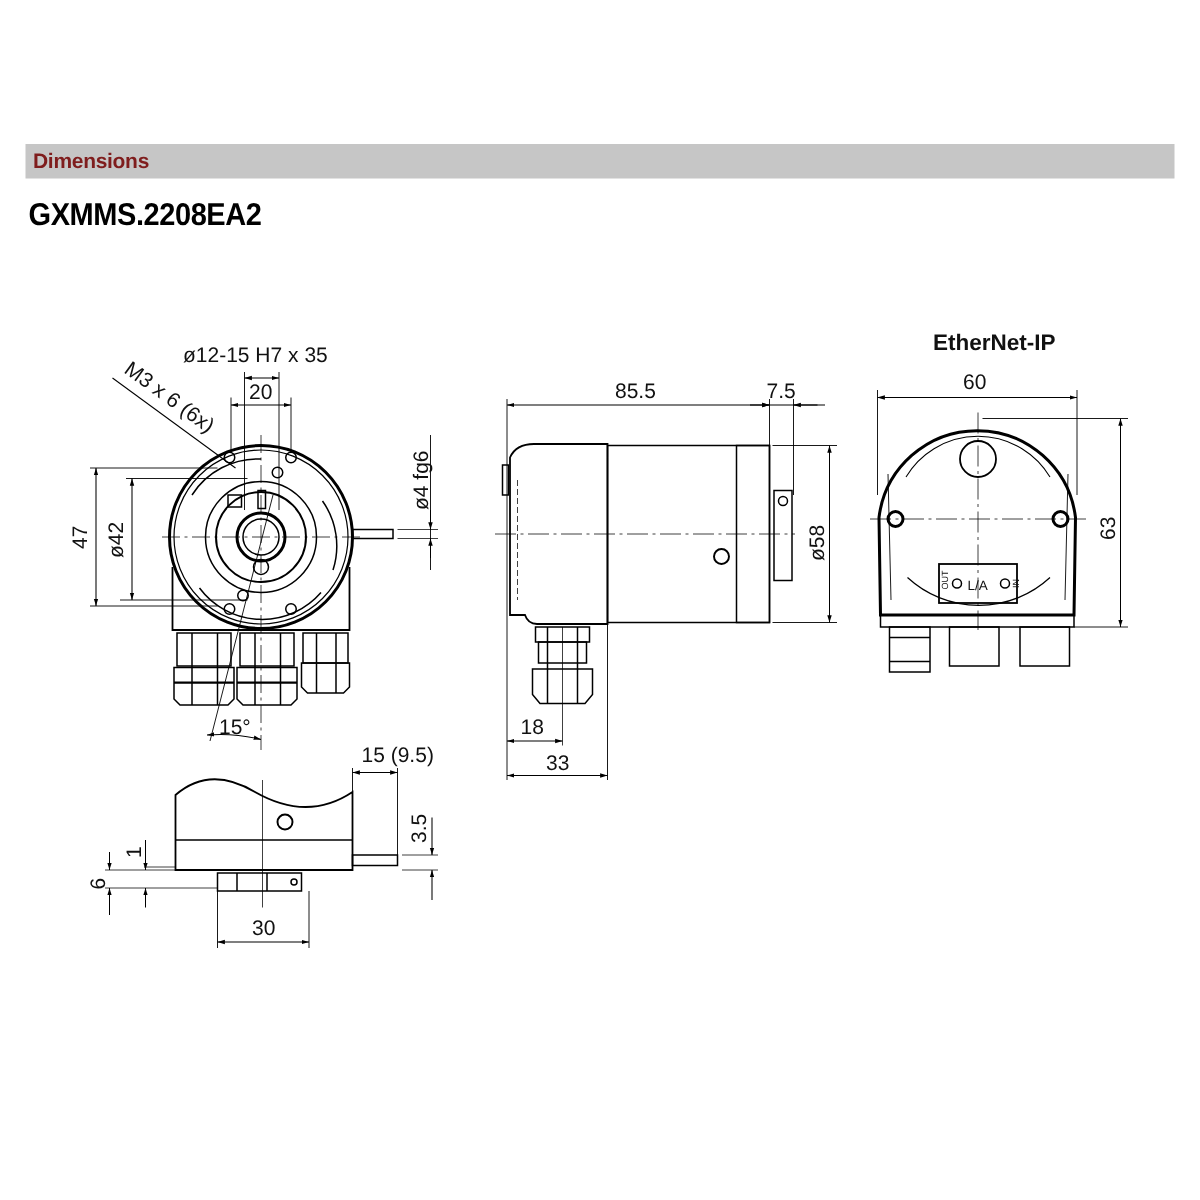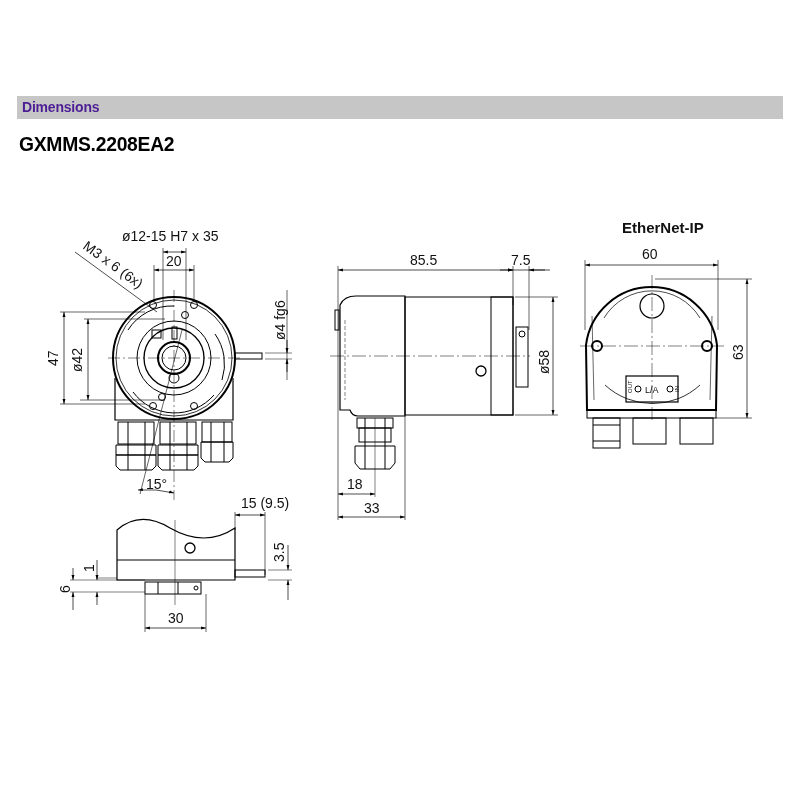--- a/index.html
+++ b/index.html
@@ -1,21 +1,21 @@
 <!DOCTYPE html>
 <html><head>
 <meta charset="utf-8">
 <style>
   html, body { margin: 0; padding: 0; background: #ffffff; }
   body { width: 800px; height: 800px; position: relative; overflow: hidden;
          font-family: "Liberation Sans", "DejaVu Sans", sans-serif; color: #000; }
   .section-bar { position: absolute; left: 17px; top: 96px; width: 766px; height: 23px;
                  background: #c6c6c6; }
   .section-title { position: absolute; left: 5px; top: 3px; font-size: 14px; font-weight: bold;
-                   color: #4c1d95; letter-spacing: -0.2px; }
+                   color: #7f1d1d; letter-spacing: -0.2px; }
   .model-title { position: absolute; left: 19px; top: 132px; font-size: 21px; font-weight: bold;
                  letter-spacing: -0.3px; transform: scaleX(0.92); transform-origin: left top; }
   svg.drawing { position: absolute; left: 0; top: 0; }
   svg text { font-family: "Liberation Sans", "DejaVu Sans", sans-serif; fill: #111; }
   .dim { font-size: 14px; }
   .lbl-bold { font-size: 15px; font-weight: bold; }
 </style>
 </head>
 <body>
 

